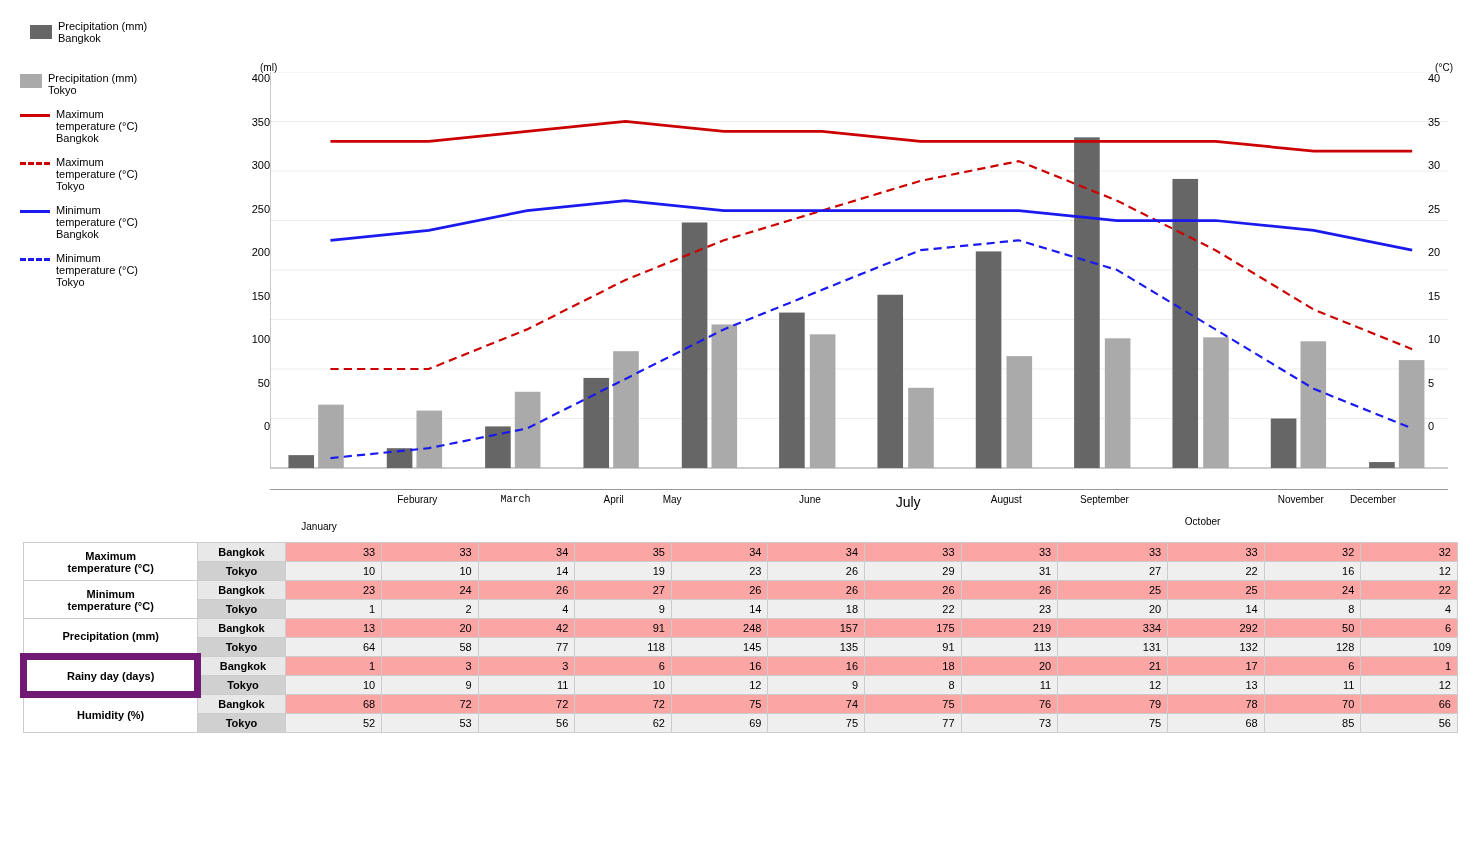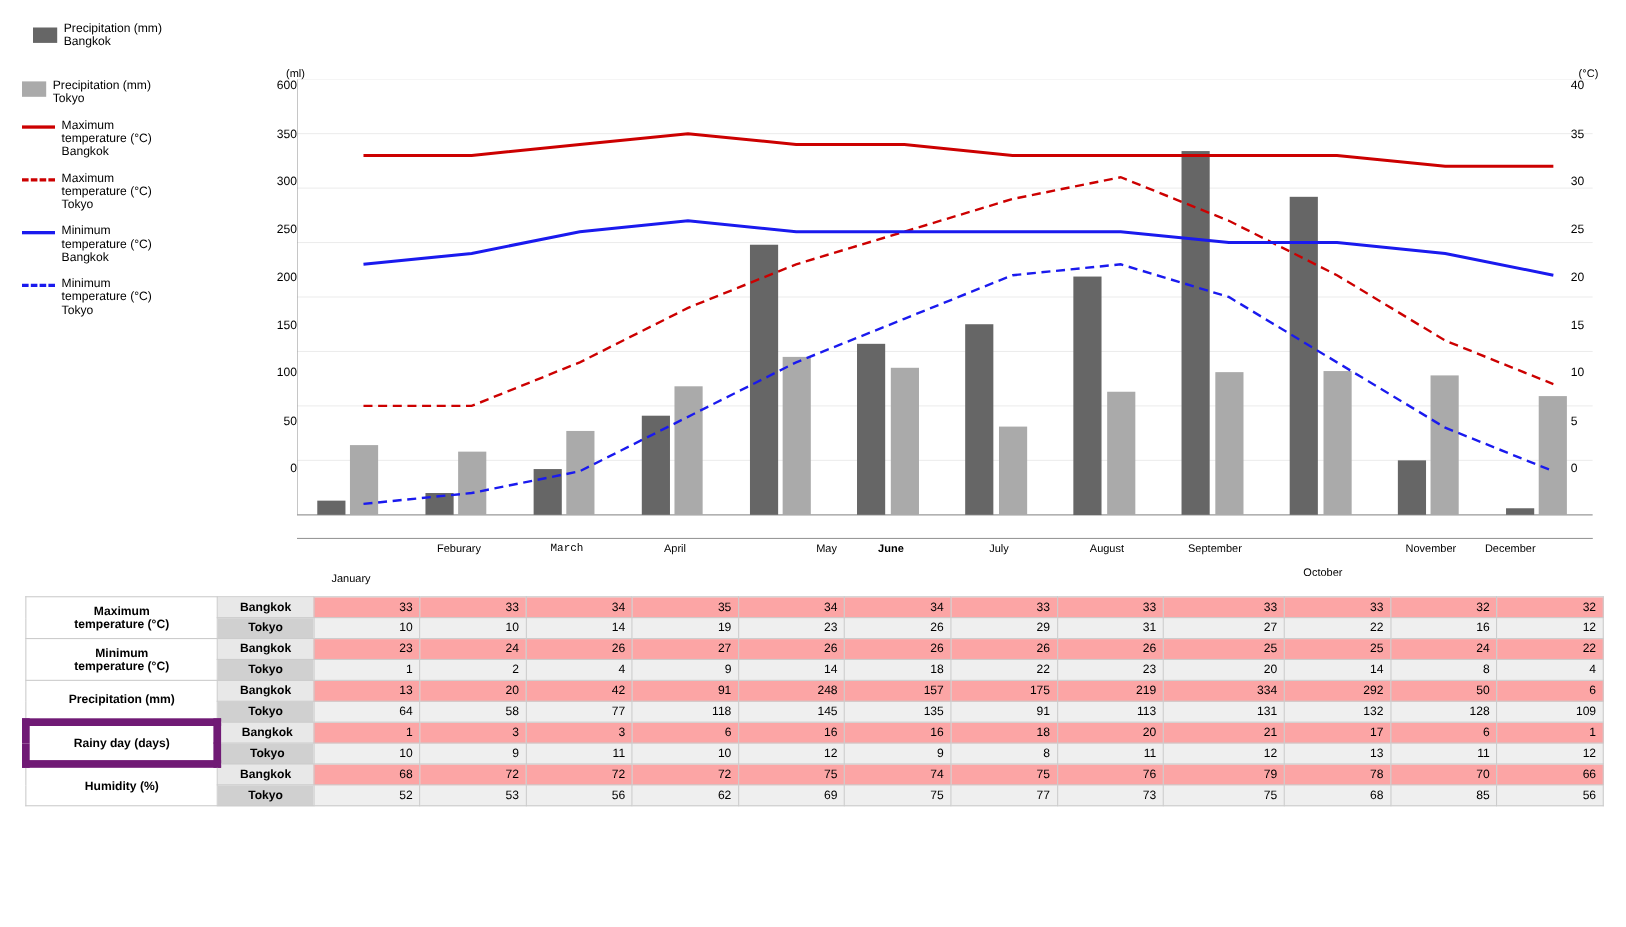--- a/index.html
+++ b/index.html
@@ -120,21 +120,21 @@
 
           <polyline points="59,270 155,270 251,234 347,189 443,153 539,126 635,99 731,81 827,117 923,162 1019,216 1115,252" fill="none" stroke="#cc0000" stroke-width="2" stroke-dasharray="8,5"></polyline>
 
           <polyline points="59,153 155,144 251,126 347,117 443,126 539,126 635,126 731,126 827,135 923,135 1019,144 1115,162" fill="none" stroke="#1a1aee" stroke-width="2.5"></polyline>
 
           <polyline points="59,351 155,342 251,324 347,279 443,234 539,198 635,162 731,153 827,180 923,234 1019,288 1115,324" fill="none" stroke="#1a1aee" stroke-width="2" stroke-dasharray="8,5"></polyline>
 
         </svg>
 
         <div style="position:absolute; left:5px; top:20px; height:360px; display:flex; flex-direction:column; justify-content:space-between; align-items:flex-end; width:45px;">
-          <span>600</span>
+          <span>400</span>
           <span>350</span>
           <span>300</span>
           <span>250</span>
           <span>200</span>
           <span>150</span>
           <span>100</span>
           <span>50</span>
           <span>0</span>
         </div>
 
@@ -148,23 +148,23 @@
           <span>10</span>
           <span>5</span>
           <span>0</span>
         </div>
 
         <div style="position:absolute; bottom:0; left:50px; right:10px; display:flex; border-top:1px solid #999;">
           <div style="flex:1; text-align:center; padding-top:4px; font-size:10px;margin-top:27px;">January</div>
           <div style="flex:1; text-align:center; padding-top:4px; font-size:10px;">Feburary</div>
           <div style="flex:1; text-align:center; padding-top:4px; font-size:10px;font-family:Liberation Mono, monospace;">March</div>
           <div style="flex:1; text-align:center; padding-top:4px; font-size:10px;">April</div>
-          <div style="flex:1; text-align:right; padding-top:4px; font-size:10px;">May</div>
-          <div style="flex:1; text-align:center; padding-top:4px; font-size:10px;font-weight:bold;">June</div>
-          <div style="flex:1; text-align:center; padding-top:4px; font-size:10px;">July</div>
+          <div style="flex:1; text-align:left; padding-top:4px; font-size:10px;">May</div>
+          <div style="flex:1; text-align:center; padding-top:4px; font-size:10px;">June</div>
+          <div style="flex:1; text-align:center; padding-top:4px; font-size:14px;">July</div>
           <div style="flex:1; text-align:center; padding-top:4px; font-size:10px;">August</div>
           <div style="flex:1; text-align:center; padding-top:4px; font-size:10px;">September</div>
           <div style="flex:1; text-align:center; padding-top:4px; font-size:10px;margin-top:22px;">October</div>
           <div style="flex:1; text-align:center; padding-top:4px; font-size:10px;">November</div>
           <div style="flex:1; text-align:left; padding-top:4px; font-size:10px;">December</div>
         </div>
       </div>
     </div>
   </div>
 

